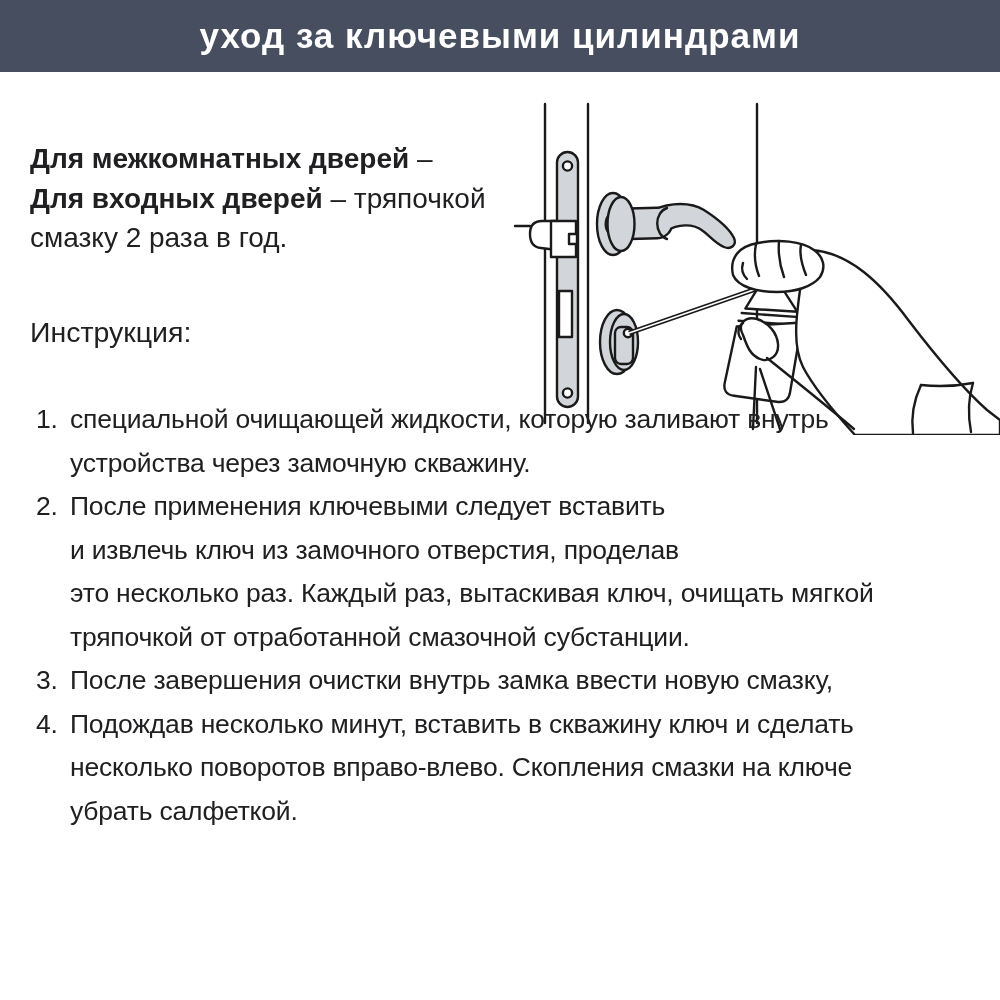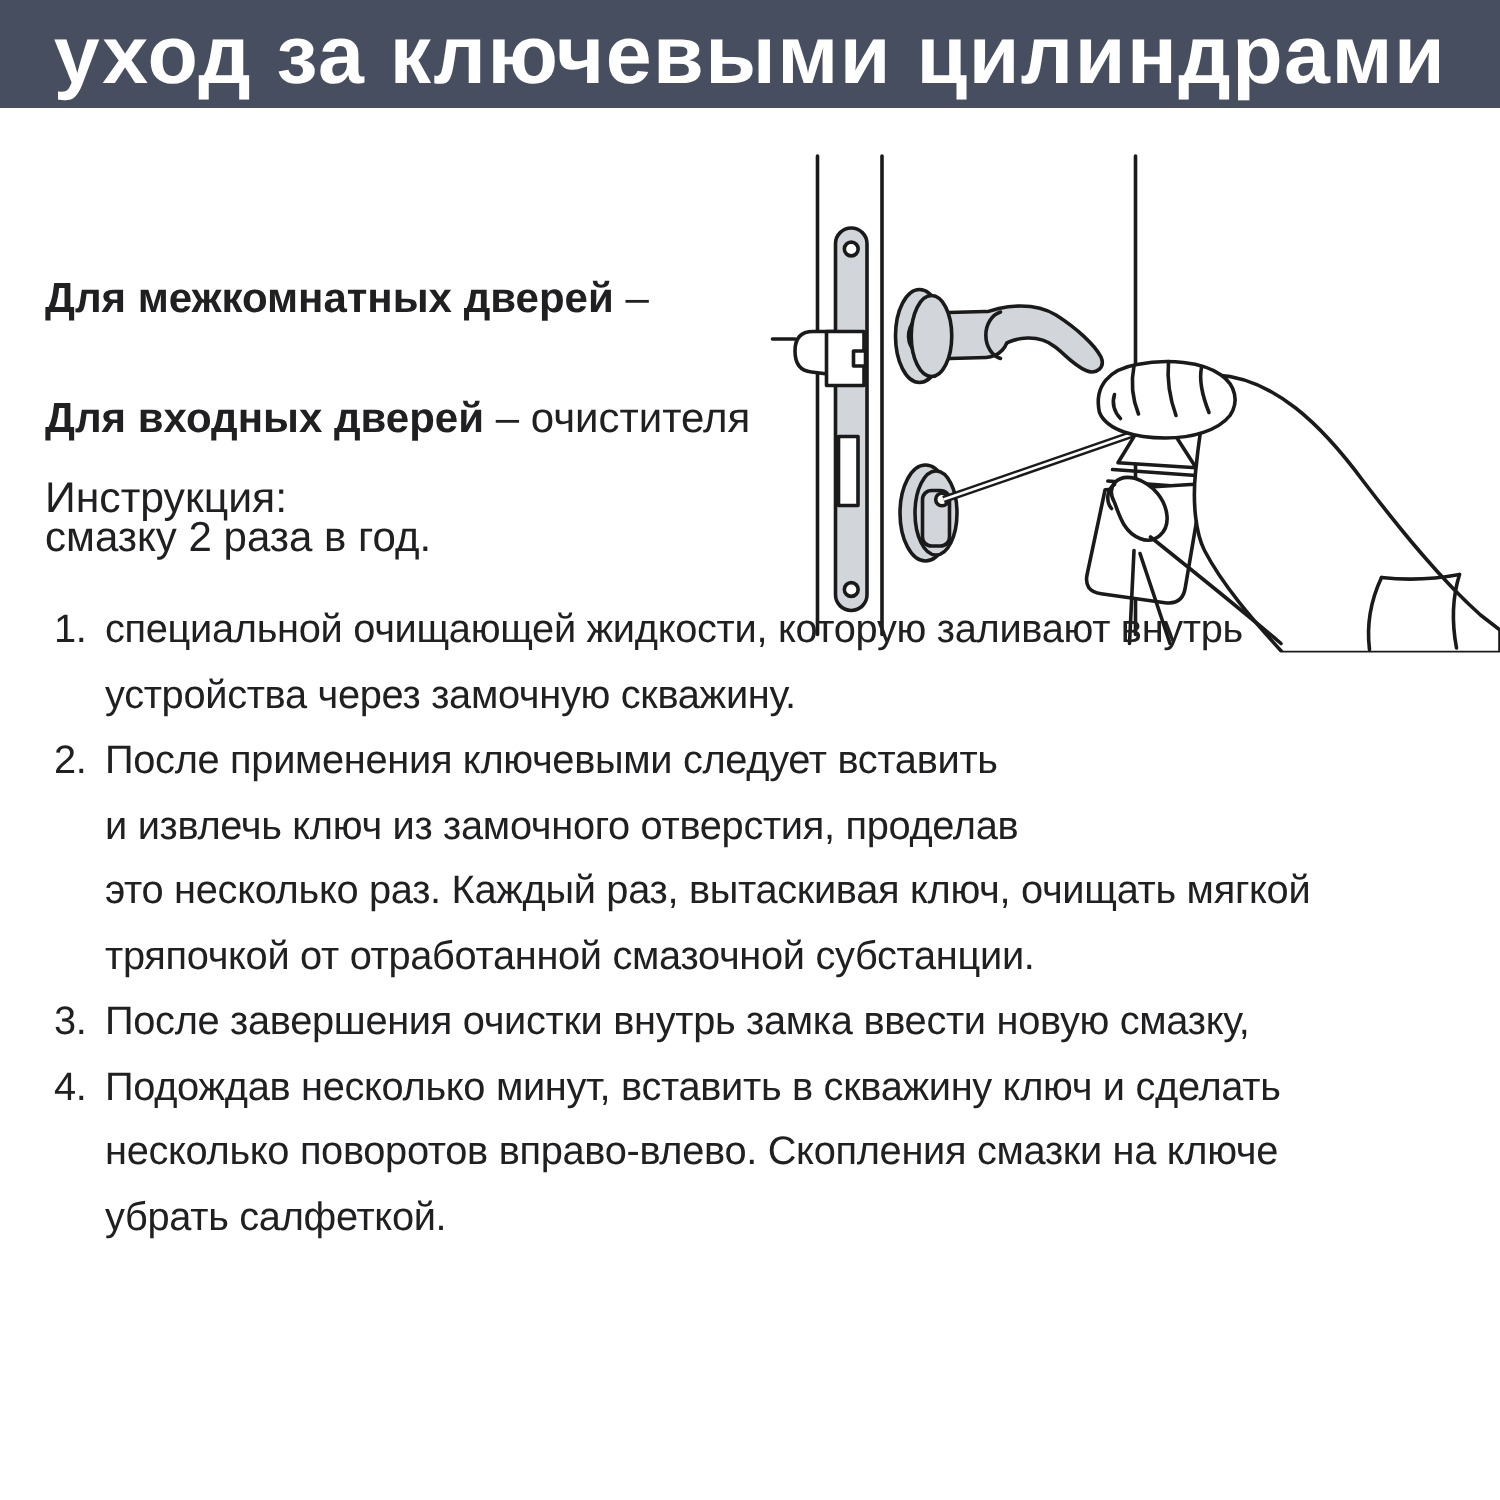--- a/index.html
+++ b/index.html
@@ -18,32 +18,32 @@
     color:var(--body-text);
     overflow:hidden;
   }
   .header{
     position:absolute;left:0;top:0;width:1000px;height:72px;
     background:var(--header-bg);
     display:flex;align-items:center;justify-content:center;
   }
   .header-title{
     color:var(--header-text);
-    font-size:55px;font-weight:700;letter-spacing:1px;
+    font-size:35px;font-weight:700;letter-spacing:1px;
     white-space:nowrap;
   }
   .illustration{
     position:absolute;left:505px;top:95px;width:495px;height:340px;
   }
   .illustration svg{display:block;width:100%;height:100%;}
   .intro{
     position:absolute;left:30px;top:139px;width:470px;
     font-size:28px;line-height:39.5px;
   }
-  .intro .line{display:block;white-space:nowrap;margin-top:40px;}
+  .intro .line{display:block;white-space:nowrap;}
   .intro b{font-weight:700;}
   .instr-heading{
     position:absolute;left:30px;top:316px;
     font-size:28.5px;font-weight:400;
   }
   .list{
     position:absolute;left:36px;top:398px;width:950px;
     font-size:26.5px;line-height:43.5px;letter-spacing:-0.2px;
   }
   .item{display:flex;align-items:flex-start;}
@@ -142,21 +142,21 @@
 
       <path class="st nf" d="M416,290 C 409,305 406,322 408,338"></path>
       <path class="st nf" d="M468,288 C 463,304 463,321 466,337"></path>
       <path class="st nf" d="M416,290 C 434,292 452,291 468,288"></path>
     </g>
   </svg>
 </div>
 
 <p class="intro">
   <span class="line"><b>Для межкомнатных дверей</b><span> –</span></span>
-  <span class="line"><b>Для входных дверей</b><span> – очистителя</span></span>
+  <span class="line"><b>Для входных дверей</b><span> – тряпочкой</span></span>
   <span class="line">смазку 2 раза в год.</span>
 </p>
 
 <div class="instr-heading">Инструкция:</div>
 
 <div class="list">
 
   <div class="item">
     <span class="num">1.</span>
     <div class="lines">

